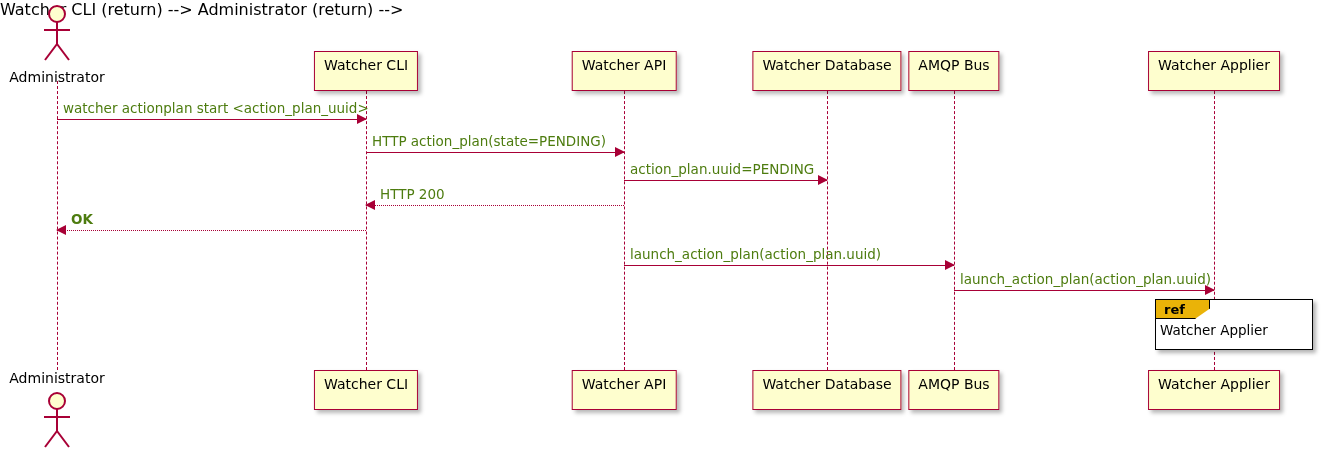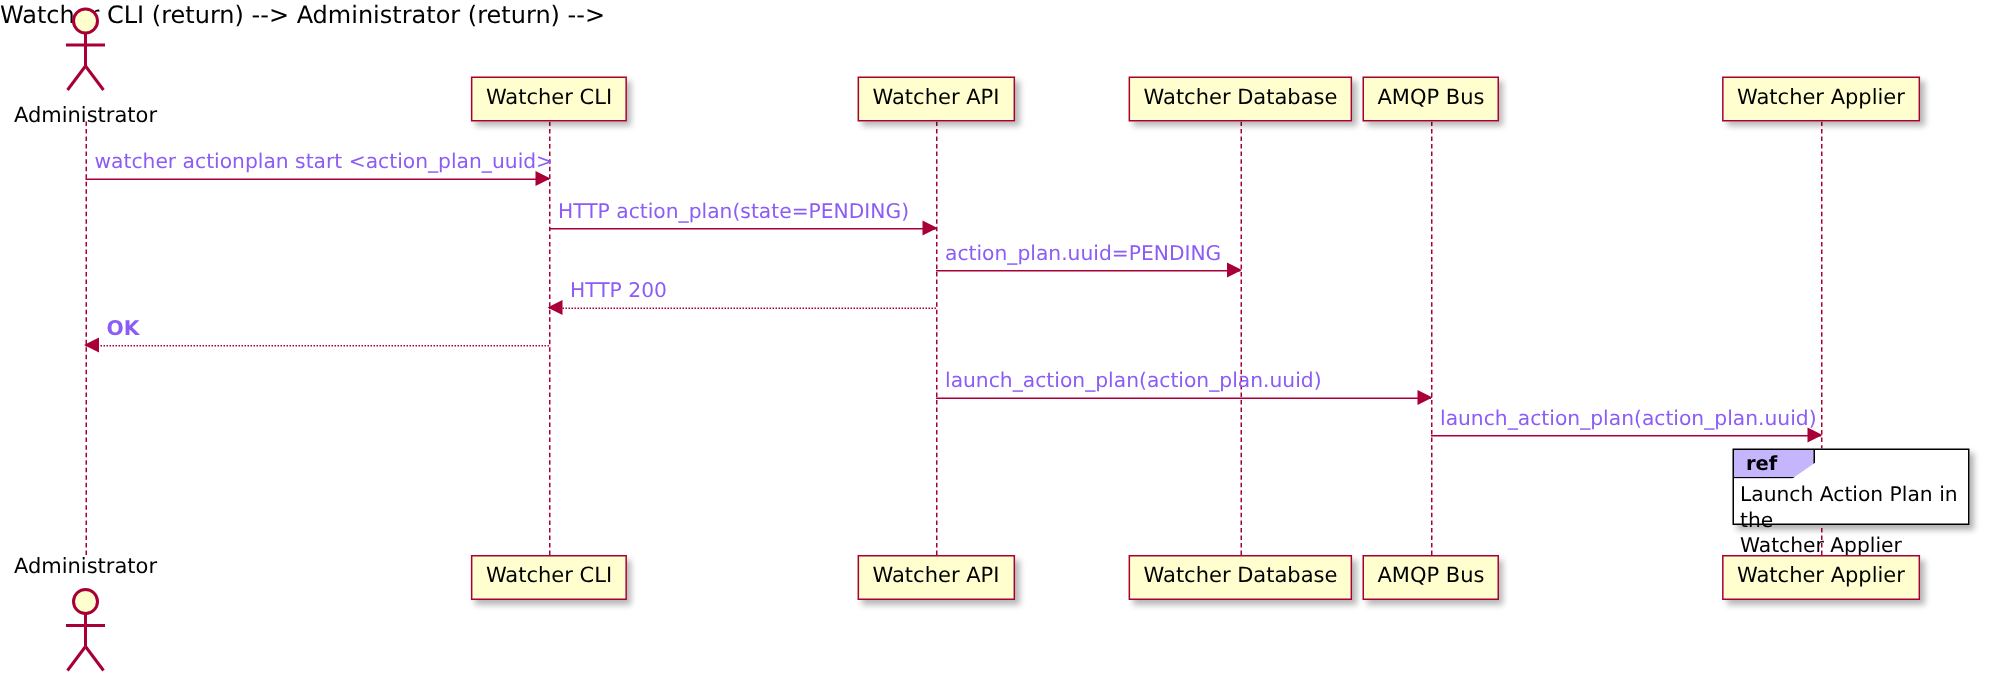--- a/index.html
+++ b/index.html
@@ -24,21 +24,21 @@
     width: 0;
     border-left: 1px dashed #A80036;
     top: 81px;
     height: 289px;
   }
 
   
   .participant {
     position: absolute;
     box-sizing: border-box;
-    height: 30px;
+    height: 40px;
     background: #FEFECE;
     border: 1.5px solid #A80036;
     color: #000000;
     font-size: 14px;
     line-height: 27px;
     text-align: left;
     white-space: nowrap;
     padding: 0 9px;
     transform: translateX(-50%);
     box-shadow: 3px 3px 4px rgba(0,0,0,0.28);
@@ -91,39 +91,39 @@
   .msg .arrow.left {
     left: -1px;
     border-top: 5px solid transparent;
     border-bottom: 5px solid transparent;
     border-right: 10px solid #A80036;
   }
   .msg .label {
     position: absolute;
     bottom: 3px;
     font-size: 13.5px;
-    color: #8b5cf6;
+    color: #4d7c0f;
     white-space: nowrap;
   }
   .msg .label.lbl-left { left: 6px; }
 
   
   .ref-box {
     position: absolute;
     box-sizing: border-box;
     background: #FFFFFF;
     border: 1.5px solid #000000;
     box-shadow: 3px 3px 4px rgba(0,0,0,0.30);
   }
   .ref-tab {
     position: absolute;
     left: 0;
     top: 0;
     height: 19px;
-    background: #c4b5fd;
+    background: #eab308;
     border-right: 1.5px solid #000000;
     border-bottom: 1.5px solid #000000;
     padding: 0 10px 0 8px;
     font-size: 13px;
     font-weight: bold;
     line-height: 19px;
     color: #000000;
     -webkit-clip-path: polygon(0 0, 100% 0, 100% 45%, 72% 100%, 0 100%);
     clip-path: polygon(0 0, 100% 0, 100% 45%, 72% 100%, 0 100%);
     min-width: 54px;
@@ -221,21 +221,20 @@
   <div class="msg" style="left:954px; width:260px; top:290px;">
     <div class="line"></div>
     <div class="arrow right"></div>
     <div class="label lbl-left">launch_action_plan(action_plan.uuid)</div>
   </div>
 
   
   <div class="ref-box" style="left:1155px; top:299px; width:158px; height:51px;">
     <div class="ref-tab">ref</div>
     <div class="ref-body">
-      <div>Launch Action Plan in the</div>
       <div>Watcher Applier</div>
     </div>
   </div>
 
   
   <div class="participant" style="left:366px;  top:370px;">Watcher CLI</div>
   <div class="participant" style="left:624px;  top:370px;">Watcher API</div>
   <div class="participant" style="left:827px;  top:370px;">Watcher Database</div>
   <div class="participant" style="left:954px;  top:370px;">AMQP Bus</div>
   <div class="participant" style="left:1214px; top:370px;">Watcher Applier</div>

